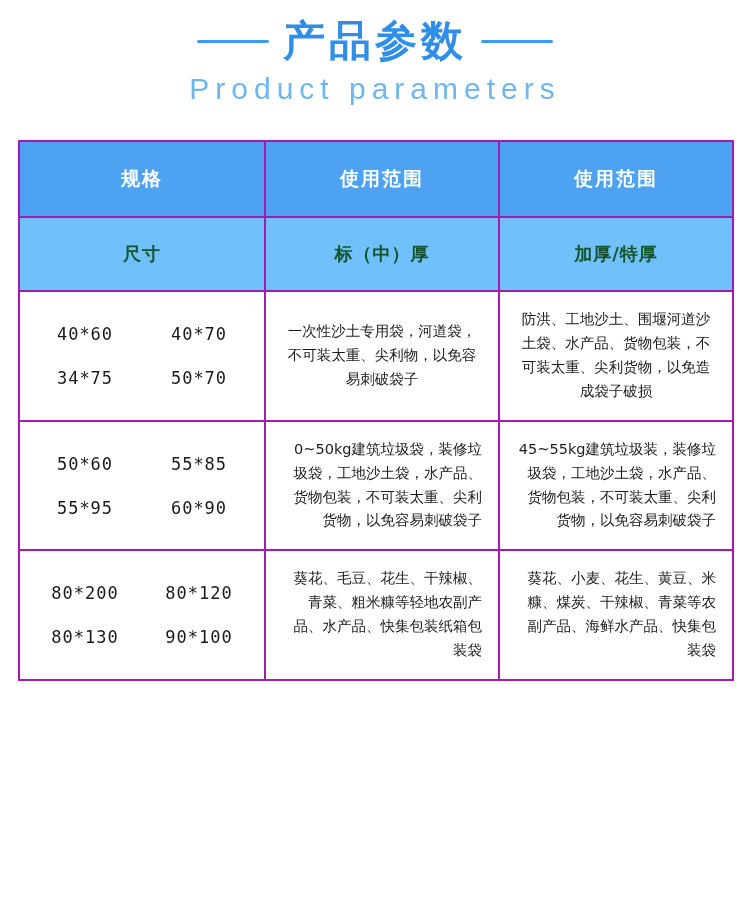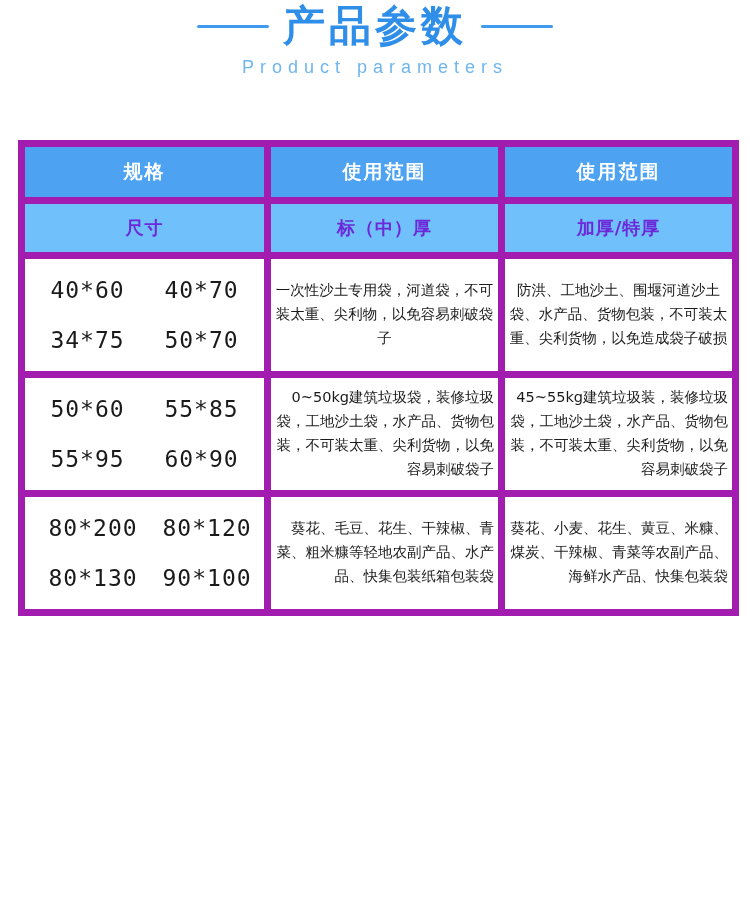--- a/index.html
+++ b/index.html
@@ -15,21 +15,21 @@
   }
   .page {
     position: relative;
     width: 750px;
     height: 915px;
     box-sizing: border-box;
   }
 
   
   .header {
-    padding-top: 3px;
+    padding-top: 18px;
     text-align: center;
   }
   .title-row {
     display: flex;
     align-items: center;
     justify-content: center;
     gap: 14px;
   }
   .title-rule {
     height: 3px;
@@ -40,56 +40,56 @@
   .title-cn {
     font-size: 42px;
     font-weight: bold;
     color: #2f8fe8;
     letter-spacing: 4px;
     line-height: 1.1;
     font-family: "DejaVu Sans", "Liberation Sans", sans-serif;
   }
   .title-en {
     margin-top: 8px;
-    font-size: 18px;
+    font-size: 30px;
     color: #6fb6ef;
     letter-spacing: 6px;
     font-family: "Liberation Sans", sans-serif;
   }
 
   
   .table-wrap {
     position: absolute;
     left: 18px;
     top: 140px;
     width: 714px;
   }
   table.spec {
     width: 100%;
     border-collapse: collapse;
     table-layout: fixed;
   }
   table.spec td, table.spec th {
-    border: 7px solid #a21caf;
+    border: 2px solid #a21caf;
     vertical-align: middle;
-    padding: 4px;
+    padding: 16px;
   }
   .hdr1 td {
     background: #4da3f2;
     color: #ffffff;
     height: 42px;
     text-align: center;
     font-size: 19px;
     font-weight: bold;
     letter-spacing: 2px;
     font-family: "DejaVu Sans", "Liberation Sans", sans-serif;
   }
   .hdr2 td {
     background: #6fc0fb;
-    color: #6d28d9;
+    color: #14532d;
     height: 40px;
     text-align: center;
     font-size: 18px;
     font-weight: bold;
     letter-spacing: 1px;
     font-family: "DejaVu Sans", "Liberation Sans", sans-serif;
   }
   .col-spec { width: 246px; }
   .col-mid  { width: 234px; }
   .col-last { width: 234px; }
@@ -97,21 +97,21 @@
   .body-row td {
     background: #ffffff;
   }
   .sizes {
     display: flex;
     flex-direction: column;
     justify-content: center;
     align-items: center;
     gap: 24px;
     padding: 14px 6px;
-    font-size: 23px;
+    font-size: 17px;
     color: #1a1a1a;
     font-family: "DejaVu Sans Mono", "Liberation Mono", monospace;
   }
   .size-line {
     display: flex;
     justify-content: center;
     gap: 36px;
     width: 100%;
   }
   .size-cell {

